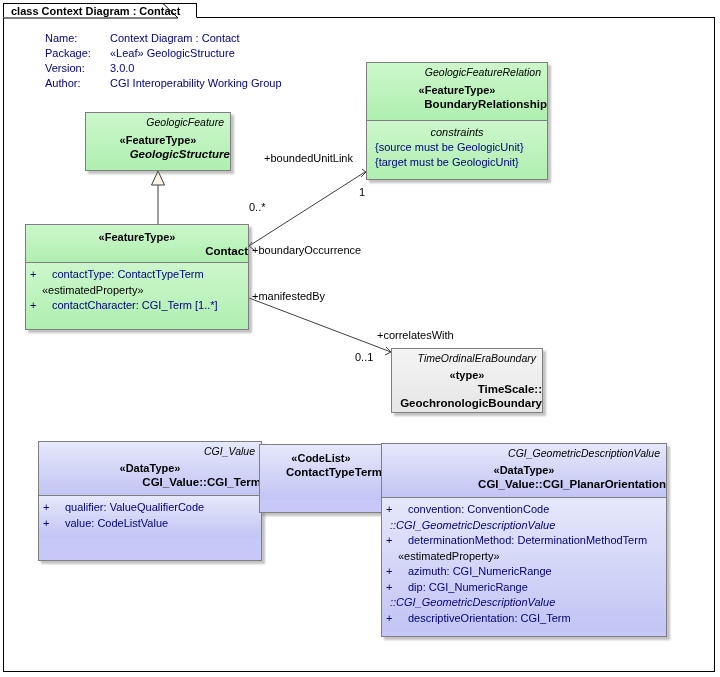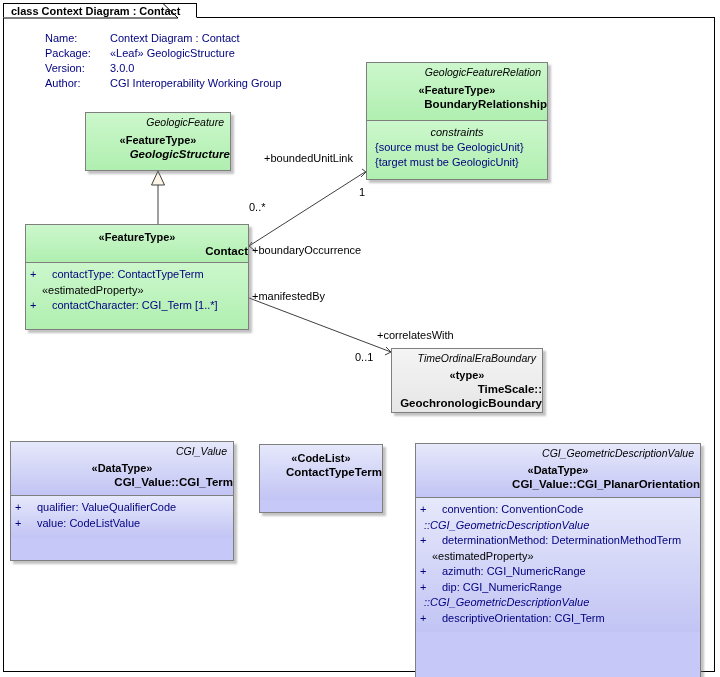--- a/index.html
+++ b/index.html
@@ -124,40 +124,40 @@
 
   <div class="node gray" style="left:391px;top:348px;width:152px;height:65px">
     <div class="sect" style="height:63px">
       <div class="parentname">TimeOrdinalEraBoundary</div>
       <div class="stereo" style="margin-top:3px">«type»</div>
       <div class="cname">TimeScale::</div>
       <div class="cname">GeochronologicBoundary</div>
     </div>
   </div>
 
-  <div class="node blue" style="left:10px;top:441px;width:224px;height:120px">
+  <div class="node blue" style="left:38px;top:441px;width:224px;height:120px">
     <div class="sect" style="height:53px">
       <div class="parentname">CGI_Value</div>
       <div class="stereo" style="margin-top:3px">«DataType»</div>
       <div class="cname">CGI_Value::CGI_Term</div>
     </div>
     <div class="sect compartment" style="height:43px">
       <div class="attr"><span class="vis">+</span><span>qualifier: ValueQualifierCode</span></div>
       <div class="attr"><span class="vis">+</span><span>value: CodeListValue</span></div>
     </div>
   </div>
 
   <div class="node blue" style="left:259px;top:444px;width:124px;height:69px">
     <div class="sect" style="height:55px;padding-top:6px">
       <div class="stereo">«CodeList»</div>
       <div class="cname">ContactTypeTerm</div>
     </div>
   </div>
 
-  <div class="node blue" style="left:415px;top:443px;width:286px;height:235px">
+  <div class="node blue" style="left:381px;top:443px;width:286px;height:194px">
     <div class="sect" style="height:53px">
       <div class="parentname">CGI_GeometricDescriptionValue</div>
       <div class="stereo" style="margin-top:3px">«DataType»</div>
       <div class="cname">CGI_Value::CGI_PlanarOrientation</div>
     </div>
     <div class="sect compartment" style="height:135px">
       <div class="attr"><span class="vis">+</span><span>convention: ConventionCode</span></div>
       <div class="attr ns">::CGI_GeometricDescriptionValue</div>
       <div class="attr"><span class="vis">+</span><span>determinationMethod: DeterminationMethodTerm</span></div>
       <div class="attr grp">«estimatedProperty»</div>

